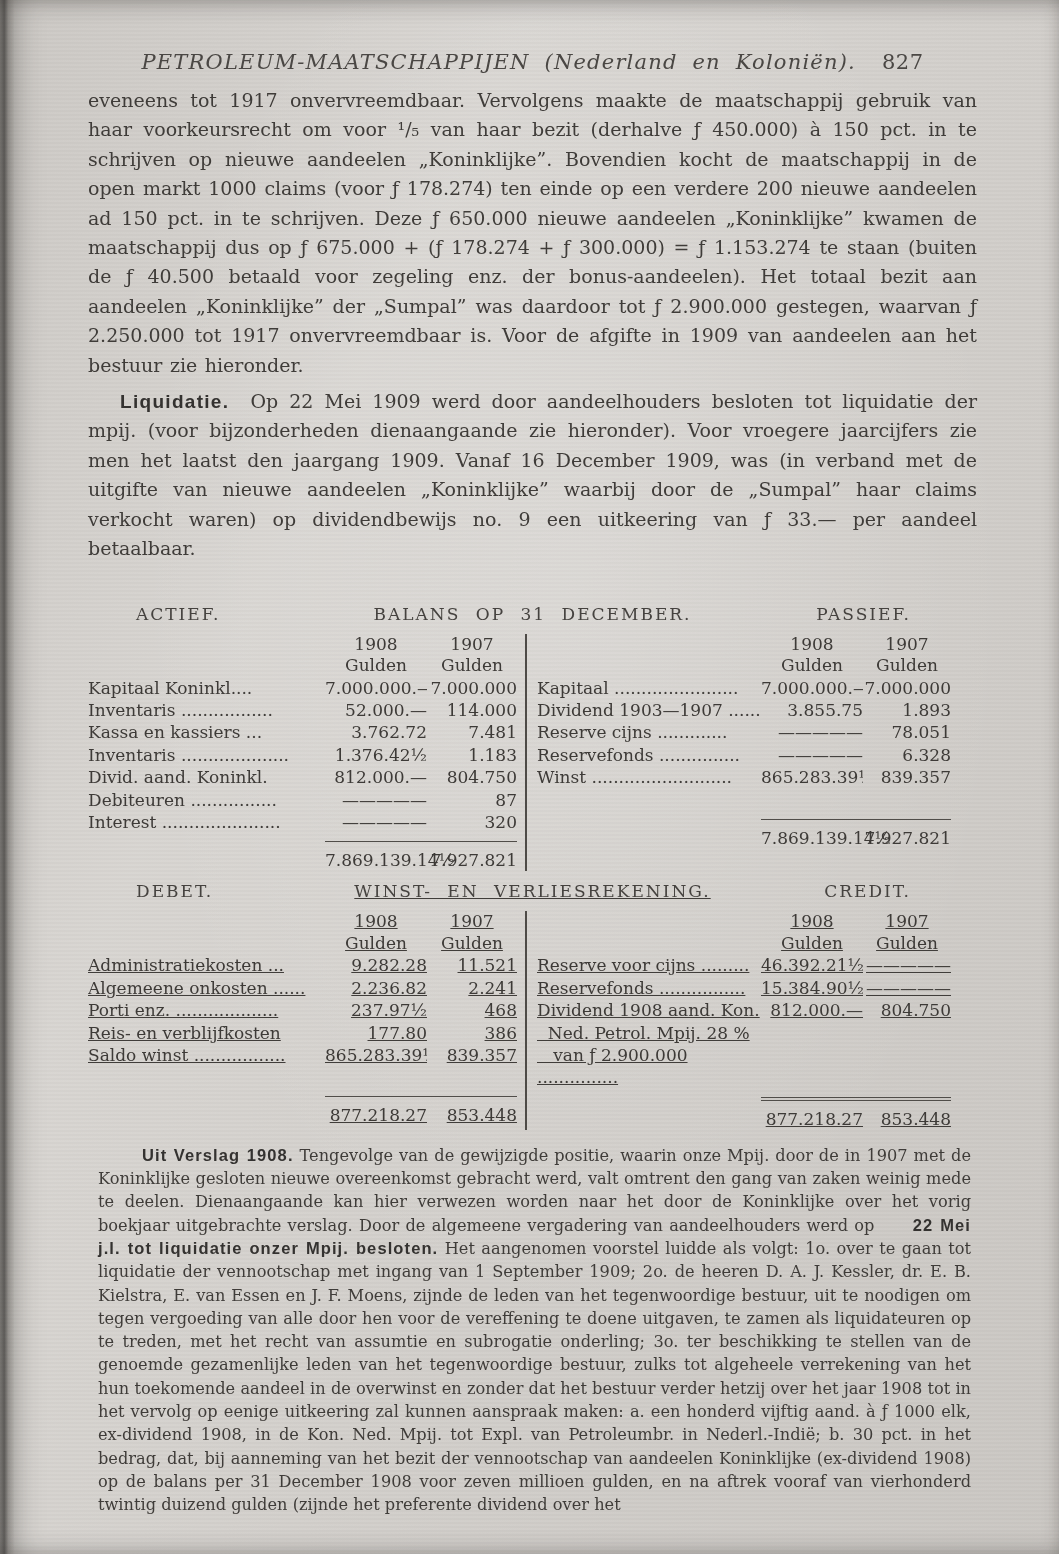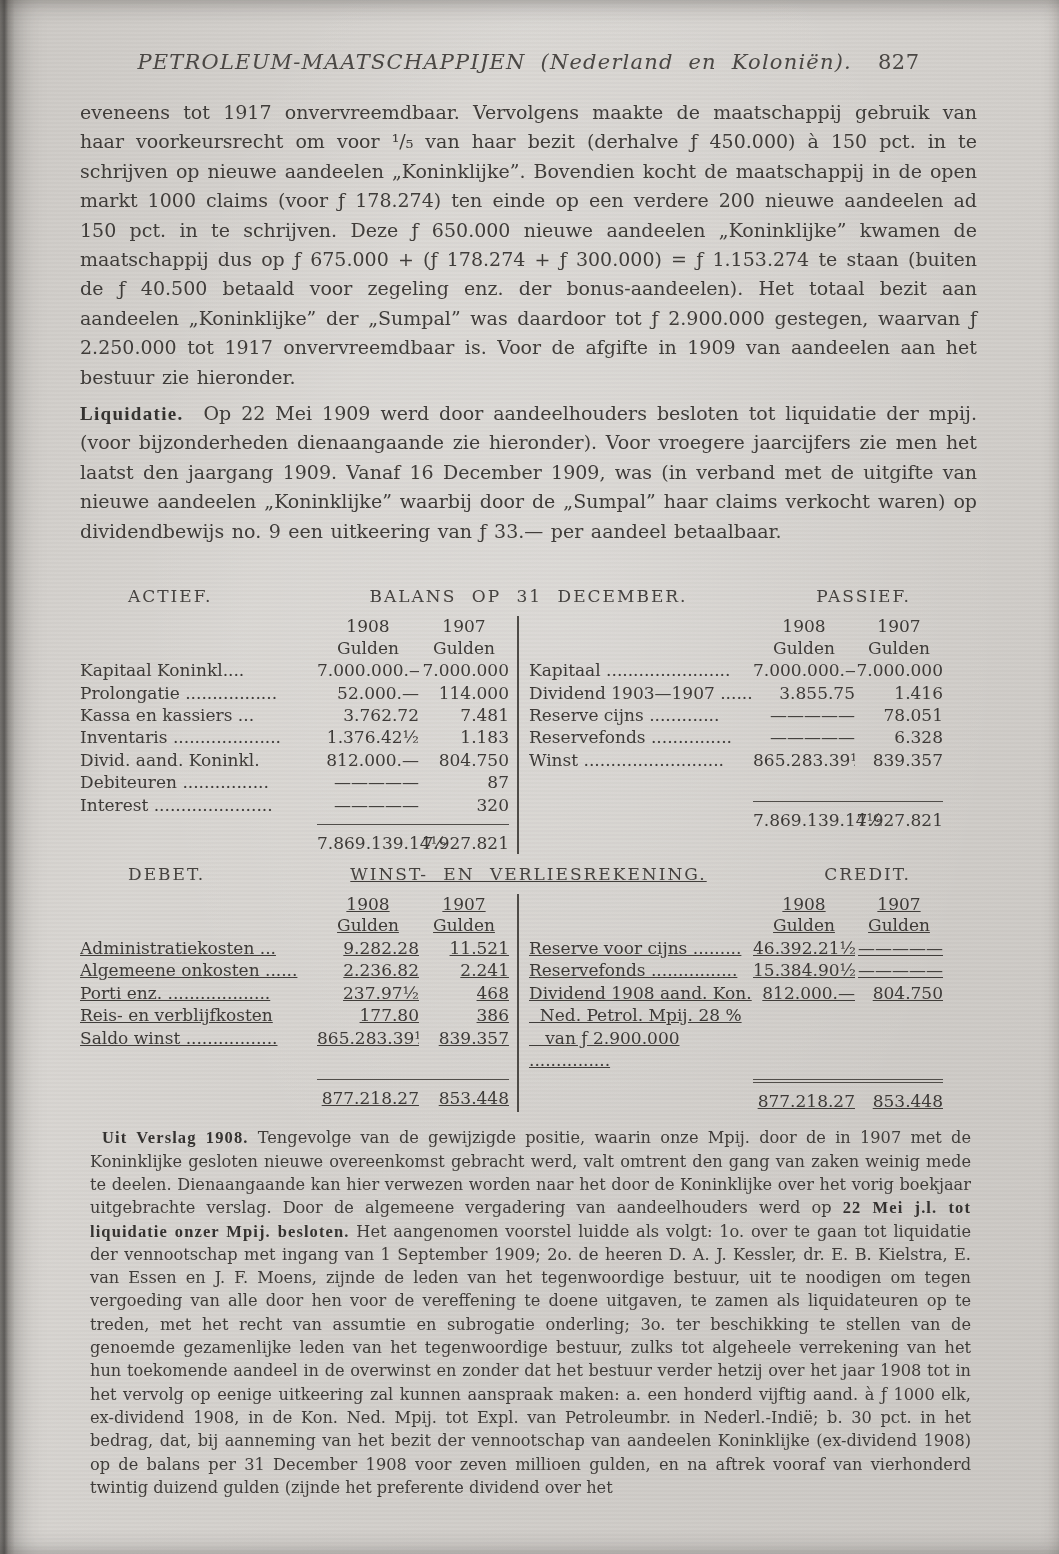--- a/index.html
+++ b/index.html
@@ -18,40 +18,40 @@
       inset 0 16px 26px -18px rgba(70,66,62,0.4),
       inset 0 -14px 26px -18px rgba(70,66,62,0.35);
     overflow:hidden;
     font-family:"DejaVu Serif","Liberation Serif",serif;
     color:#403d3a;
   }
   .scan-edge-left {
     position:absolute; left:0; top:0; bottom:0; width:14px;
     background:linear-gradient(to right, rgba(52,49,46,0.25) 0%, rgba(42,40,38,0.55) 30%, rgba(90,86,82,0.25) 60%, rgba(120,115,110,0.05) 100%);
   }
-  .content { position:absolute; left:80px; right:82px; top:50px; }
+  .content { position:absolute; left:88px; right:82px; top:50px; }
 
   .running-head {
     text-align:center; font-style:italic; font-size:21px;
     letter-spacing:1.2px; word-spacing:7px; color:#4a4744;
     white-space:nowrap;
   }
   .running-head .pgnum { font-style:normal; margin-left:26px; letter-spacing:0.5px; }
 
   p.body {
     margin:0; font-size:19px; line-height:29.4px;
     text-align:justify; color:#3f3c39;
     word-spacing:1.5px;
   }
-  p.p1 { margin-top:24px; }
+  p.p1 { margin-top:12px; }
   p.pliq { margin-top:7px; }
 
   .lead {
-    font-family:Liberation Serif, serif;
-    font-weight:bold; color:#343230; letter-spacing:1.3px;
+    font-family:Liberation Sans, sans-serif;
+    font-weight:bold; color:#343230; letter-spacing:1.3px;margin-left:32px;
   }
   p.pliq .lead { font-size:19px; margin-right:10px; }
 
   
   .fin-section { margin-top:40px; }
   .fin-section.winst { margin-top:10px;text-decoration:underline; }
   .section-head { position:relative; height:26px; font-size:17px; letter-spacing:2px; color:#45423f; }
   .sh-left  { position:absolute; left:48px; top:0; }
   .sh-center{ display:block; text-align:center; word-spacing:8px; }
   .sh-right { position:absolute; right:66px; top:0; }
@@ -131,21 +131,21 @@
               <td></td>
               <td>Gulden</td>
               <td>Gulden</td>
             </tr>
             <tr>
               <td class="lbl">Kapitaal Koninkl....</td>
               <td class="val">7.000.000.—</td>
               <td class="val">7.000.000</td>
             </tr>
             <tr>
-              <td class="lbl">Prolongatie .................</td>
+              <td class="lbl">Inventaris .................</td>
               <td class="val">52.000.—</td>
               <td class="val">114.000</td>
             </tr>
             <tr>
               <td class="lbl">Kassa en kassiers ...</td>
               <td class="val">3.762.72</td>
               <td class="val">7.481</td>
             </tr>
             <tr>
               <td class="lbl">Inventaris ....................</td>
@@ -200,21 +200,21 @@
               <td>Gulden</td>
             </tr>
             <tr>
               <td class="lbl">Kapitaal .......................</td>
               <td class="val">7.000.000.—</td>
               <td class="val">7.000.000</td>
             </tr>
             <tr>
               <td class="lbl">Dividend 1903—1907 ......</td>
               <td class="val">3.855.75</td>
-              <td class="val">1.416</td>
+              <td class="val">1.893</td>
             </tr>
             <tr>
               <td class="lbl">Reserve cijns .............</td>
               <td class="val">—————</td>
               <td class="val">78.051</td>
             </tr>
             <tr>
               <td class="lbl">Reservefonds ...............</td>
               <td class="val">—————</td>
               <td class="val">6.328</td>

